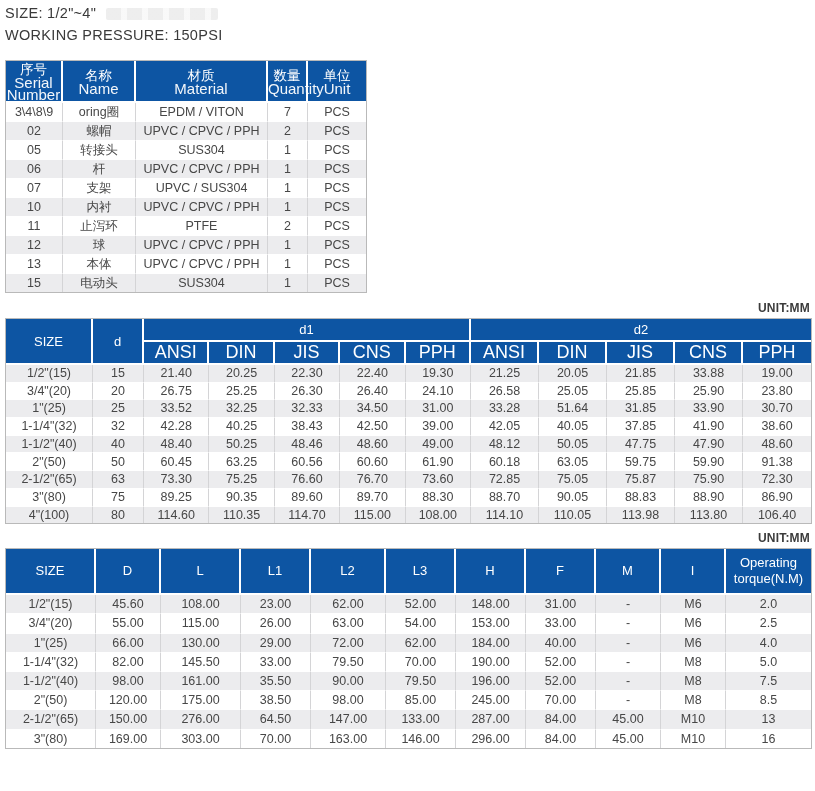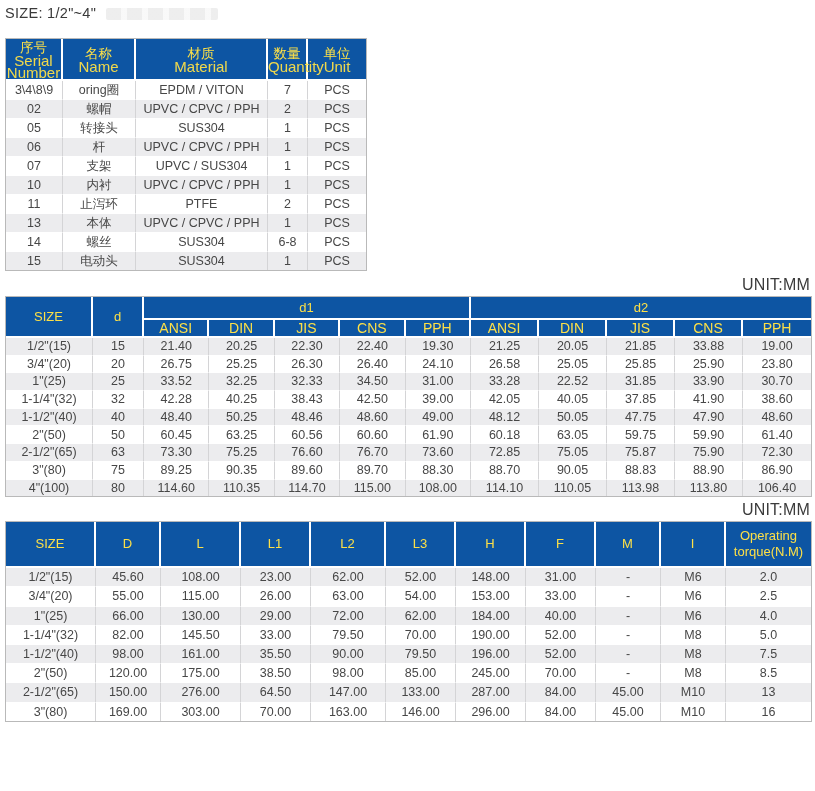--- a/index.html
+++ b/index.html
@@ -22,21 +22,21 @@
     background:repeating-linear-gradient(90deg,#ececec 0 15px,#f8f8f8 15px 21px);
     border-radius:2px;vertical-align:middle;opacity:.9;
   }
 
   
   table{
     border-collapse:separate;border-spacing:0;table-layout:fixed;
     border:1px solid #b9b9b9;
   }
   th{
-    background:#0d55a3;color:#fde047;font-weight:normal;
+    background:#0d55a3;color:#ffffff;font-weight:normal;
     text-align:center;vertical-align:middle;padding:0;
     border-right:2px solid #ffffff;border-bottom:2px solid #ffffff;
   }
   th:last-child{border-right:0;text-align:center;}
   td{
     text-align:center;vertical-align:middle;padding:0;
     color:#474747;background:transparent;
     border-right:1px solid #d4d4d6;border-bottom:1px solid #ffffff;
     overflow:hidden;white-space:nowrap;
   }
@@ -47,46 +47,47 @@
   #parts-table{width:360px;}
   #parts-table th{height:30px;font-size:13px;line-height:14px;}
   #parts-table th .zh{font-size:13.5px;line-height:15px;margin-top:1px;}
   #parts-table th .en{font-size:15px;line-height:12px;opacity:.95;}
   #parts-table td{height:18px;font-size:12.5px;line-height:18px;}
   #parts-table tbody tr:nth-child(even) td{background:#ececee;}
 
   
   .unit-row{width:805px;text-align:right;}
   .unit-label{
-    display:inline-block;font-size:16px;color:#3b3b3b;
-    font-weight:400;letter-spacing:.2px;line-height:14px;
+    display:inline-block;font-size:12px;color:#3b3b3b;
+    font-weight:700;letter-spacing:.2px;line-height:14px;
   }
   .unit-row.first{margin-top:5px;margin-bottom:2px;}
   .unit-row.second{margin-top:4px;margin-bottom:2px;}
 
   
   #d-table{width:805px;}
   #d-table thead tr.r1 th{height:21px;font-size:13px;}
-  #d-table thead tr.r2 th{height:16px;font-size:14px;margin-top:32px;}
+  #d-table thead tr.r2 th{height:16px;font-size:18px;margin-top:32px;}
   #d-table td{height:16.7px;font-size:12.5px;line-height:16.5px;}
   #d-table tbody tr:nth-child(odd) td{background:#ececee;}
 
   
   #dim-table{width:805px;}
   #dim-table th{height:44px;font-size:13px;line-height:16px;white-space:normal;}
   #dim-table td{height:18.2px;font-size:12.5px;line-height:18px;}
   #dim-table tbody tr:nth-child(odd) td{background:#ececee;}
 </style>
 </head>
 <body>
 
 <div class="page">
 
   <div class="hdr">
     <div class="hl"><span>SIZE: 1/2"~4"</span><span class="wm"></span></div>
+    <div class="hl">WORKING PRESSURE: 150PSI</div>
   </div>
 
   <table id="parts-table">
     <colgroup>
         <col style="width: 57px;">
         <col style="width: 73px;">
         <col style="width: 132px;">
         <col style="width: 40px;">
         <col style="width: 58px;">
       </colgroup>
@@ -158,31 +159,31 @@
           <td>PCS</td>
         </tr>
         <tr>
           <td>11</td>
           <td>止泻环</td>
           <td>PTFE</td>
           <td>2</td>
           <td>PCS</td>
         </tr>
         <tr>
+          <td>12</td>
+          <td>球</td>
+          <td>UPVC / CPVC / PPH</td>
+          <td>1</td>
+          <td>PCS</td>
+        </tr>
+        <tr>
           <td>13</td>
           <td>本体</td>
           <td>UPVC / CPVC / PPH</td>
           <td>1</td>
-          <td>PCS</td>
-        </tr>
-        <tr>
-          <td>14</td>
-          <td>螺丝</td>
-          <td>SUS304</td>
-          <td>6-8</td>
           <td>PCS</td>
         </tr>
         <tr>
           <td>15</td>
           <td>电动头</td>
           <td>SUS304</td>
           <td>1</td>
           <td>PCS</td>
         </tr>
       </tbody>
@@ -258,21 +259,21 @@
         </tr>
         <tr>
           <td>1"(25)</td>
           <td>25</td>
           <td>33.52</td>
           <td>32.25</td>
           <td>32.33</td>
           <td>34.50</td>
           <td>31.00</td>
           <td>33.28</td>
-          <td>22.52</td>
+          <td>51.64</td>
           <td>31.85</td>
           <td>33.90</td>
           <td>30.70</td>
         </tr>
         <tr>
           <td>1-1/4"(32)</td>
           <td>32</td>
           <td>42.28</td>
           <td>40.25</td>
           <td>38.43</td>
@@ -303,21 +304,21 @@
           <td>50</td>
           <td>60.45</td>
           <td>63.25</td>
           <td>60.56</td>
           <td>60.60</td>
           <td>61.90</td>
           <td>60.18</td>
           <td>63.05</td>
           <td>59.75</td>
           <td>59.90</td>
-          <td>61.40</td>
+          <td>91.38</td>
         </tr>
         <tr>
           <td>2-1/2"(65)</td>
           <td>63</td>
           <td>73.30</td>
           <td>75.25</td>
           <td>76.60</td>
           <td>76.70</td>
           <td>73.60</td>
           <td>72.85</td>

